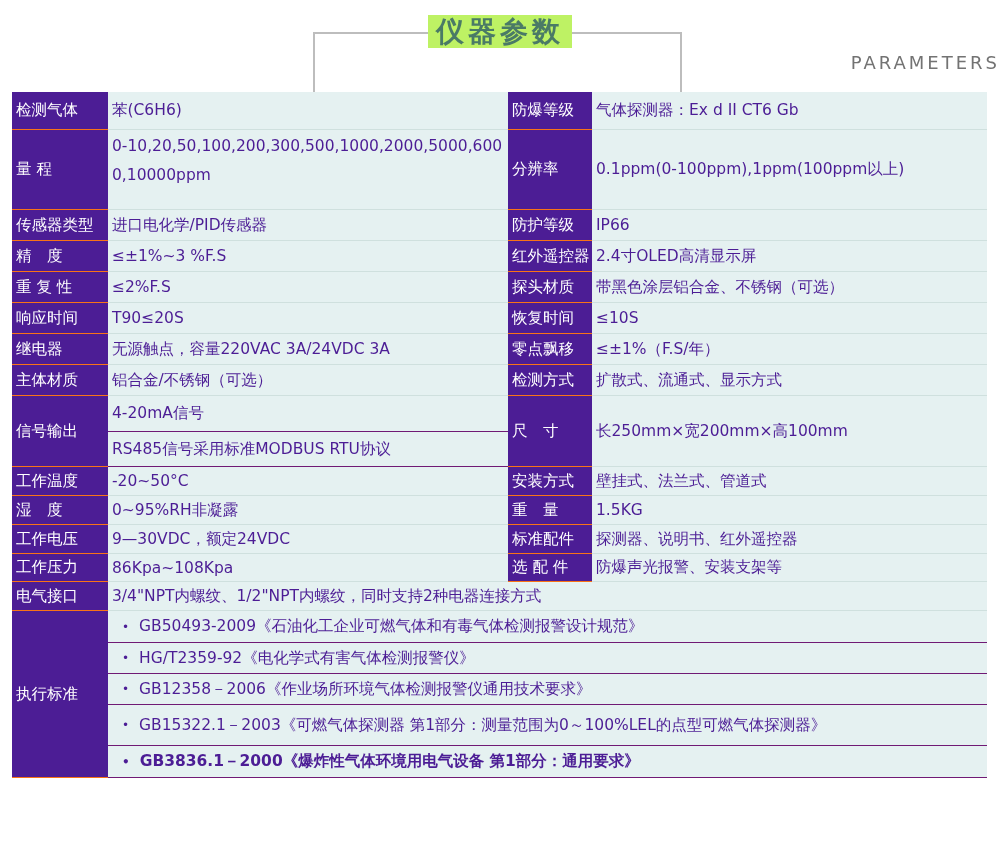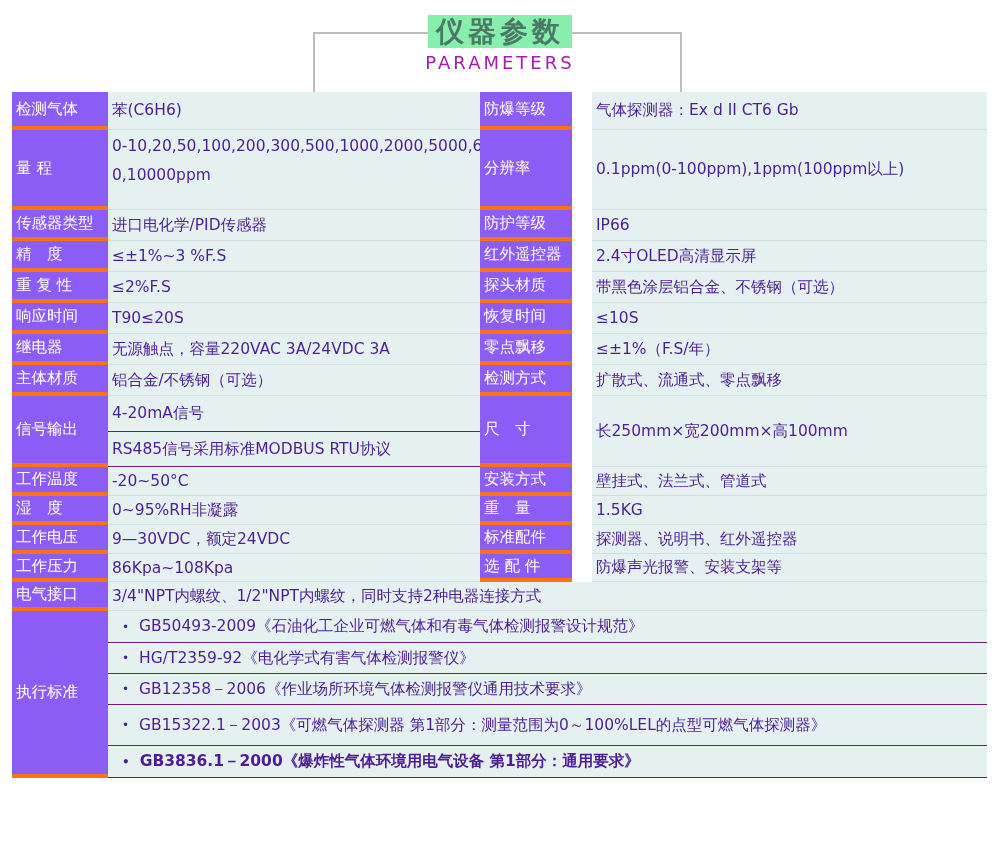--- a/index.html
+++ b/index.html
@@ -3,33 +3,33 @@
 <meta charset="utf-8">
 <style>
   html, body { margin: 0; padding: 0; background: #ffffff; }
   body { width: 1000px; height: 842px; position: relative; overflow: hidden;
          font-family: "DejaVu Sans", "Liberation Sans", sans-serif; color: #2b2b2b; }
   .header { position: absolute; left: 0; top: 0; width: 1000px; height: 92px; }
   .frame { position: absolute; left: 313px; top: 32px; width: 369px; height: 60px;
            border-top: 2px solid #bdbdbd; border-left: 2px solid #bdbdbd; border-right: 2px solid #bdbdbd;
            box-sizing: border-box; }
   .title-cn { position: absolute; left: 0; width: 1000px; top: 13px; text-align: center; }
-  .title-cn span { background: #86efac; padding: 0 8px; font-size: 28px; font-weight: bold;
+  .title-cn span { background: #bef264; padding: 0 8px; font-size: 28px; font-weight: bold;
                    color: #4a7a66; letter-spacing: 4px; }
-  .title-en { position: absolute; left: 0; width: 1000px; top: 52px; text-align: center;
-              font-size: 18px; color: #a21caf; letter-spacing: 3px; font-family: "DejaVu Sans", sans-serif; }
+  .title-en { position: absolute; left: 0; width: 1000px; top: 52px; text-align: right;
+              font-size: 18px; color: #737373; letter-spacing: 3px; font-family: "DejaVu Sans", sans-serif; }
   .table { position: absolute; left: 12px; top: 92px; width: 975px; }
   .row { position: absolute; left: 0; width: 975px; }
   .cell { position: absolute; top: 0; bottom: 0; box-sizing: border-box; font-size: 15.5px;
           display: flex; align-items: center; white-space: nowrap; }
-  .lbl { background: #8b5cf6; color: #ffffff; padding-left: 4px; border-bottom: 4px solid #f97316; }
+  .lbl { background: #4c1d95; color: #ffffff; padding-left: 4px; border-bottom: 1px solid #f97316; }
   .val { background: #e5f1f1; color: #4c1d95; padding-left: 4px; border-bottom: 1px solid #cfe0de; }
   .c1 { left: 0; width: 96px; }
   .c2 { left: 96px; width: 400px; }
-  .c3 { left: 468px; width: 92px; }
+  .c3 { left: 496px; width: 92px; }
   .c4 { left: 580px; width: 395px; text-align: center; }
   .c24 { left: 96px; width: 879px; }
   .multi { display: block; padding-top: 2px; line-height: 29px; white-space: normal; word-break: break-all; }
   .sub { position: absolute; left: 0; right: 0; display: flex; align-items: center; padding-left: 4px;
          box-sizing: border-box; border-bottom: 1px solid #701a75; }
   .bullet { padding-left: 14px; }
   .bullet::before { content: "•"; margin-right: 10px; font-size: 12px; }
 </style>
 </head>
 <body>
@@ -88,21 +88,21 @@
     <div class="cell lbl c1">继电器</div>
     <div class="cell val c2">无源触点，容量220VAC 3A/24VDC 3A</div>
     <div class="cell lbl c3">零点飘移</div>
     <div class="cell val c4">≤±1%（F.S/年）</div>
   </div>
 
   <div class="row" style="top:273px;height:31px;">
     <div class="cell lbl c1">主体材质</div>
     <div class="cell val c2">铝合金/不锈钢（可选）</div>
     <div class="cell lbl c3">检测方式</div>
-    <div class="cell val c4">扩散式、流通式、零点飘移</div>
+    <div class="cell val c4">扩散式、流通式、显示方式</div>
   </div>
 
   <div class="row" style="top:304px;height:71px;">
     <div class="cell lbl c1">信号输出</div>
     <div class="cell val c2" style="display:block;padding:0;">
       <div class="sub" style="top:0;height:36px;">4-20mA信号</div>
       <div class="sub" style="top:36px;height:35px;">RS485信号采用标准MODBUS RTU协议</div>
     </div>
     <div class="cell lbl c3">尺　寸</div>
     <div class="cell val c4">长250mm×宽200mm×高100mm</div>

